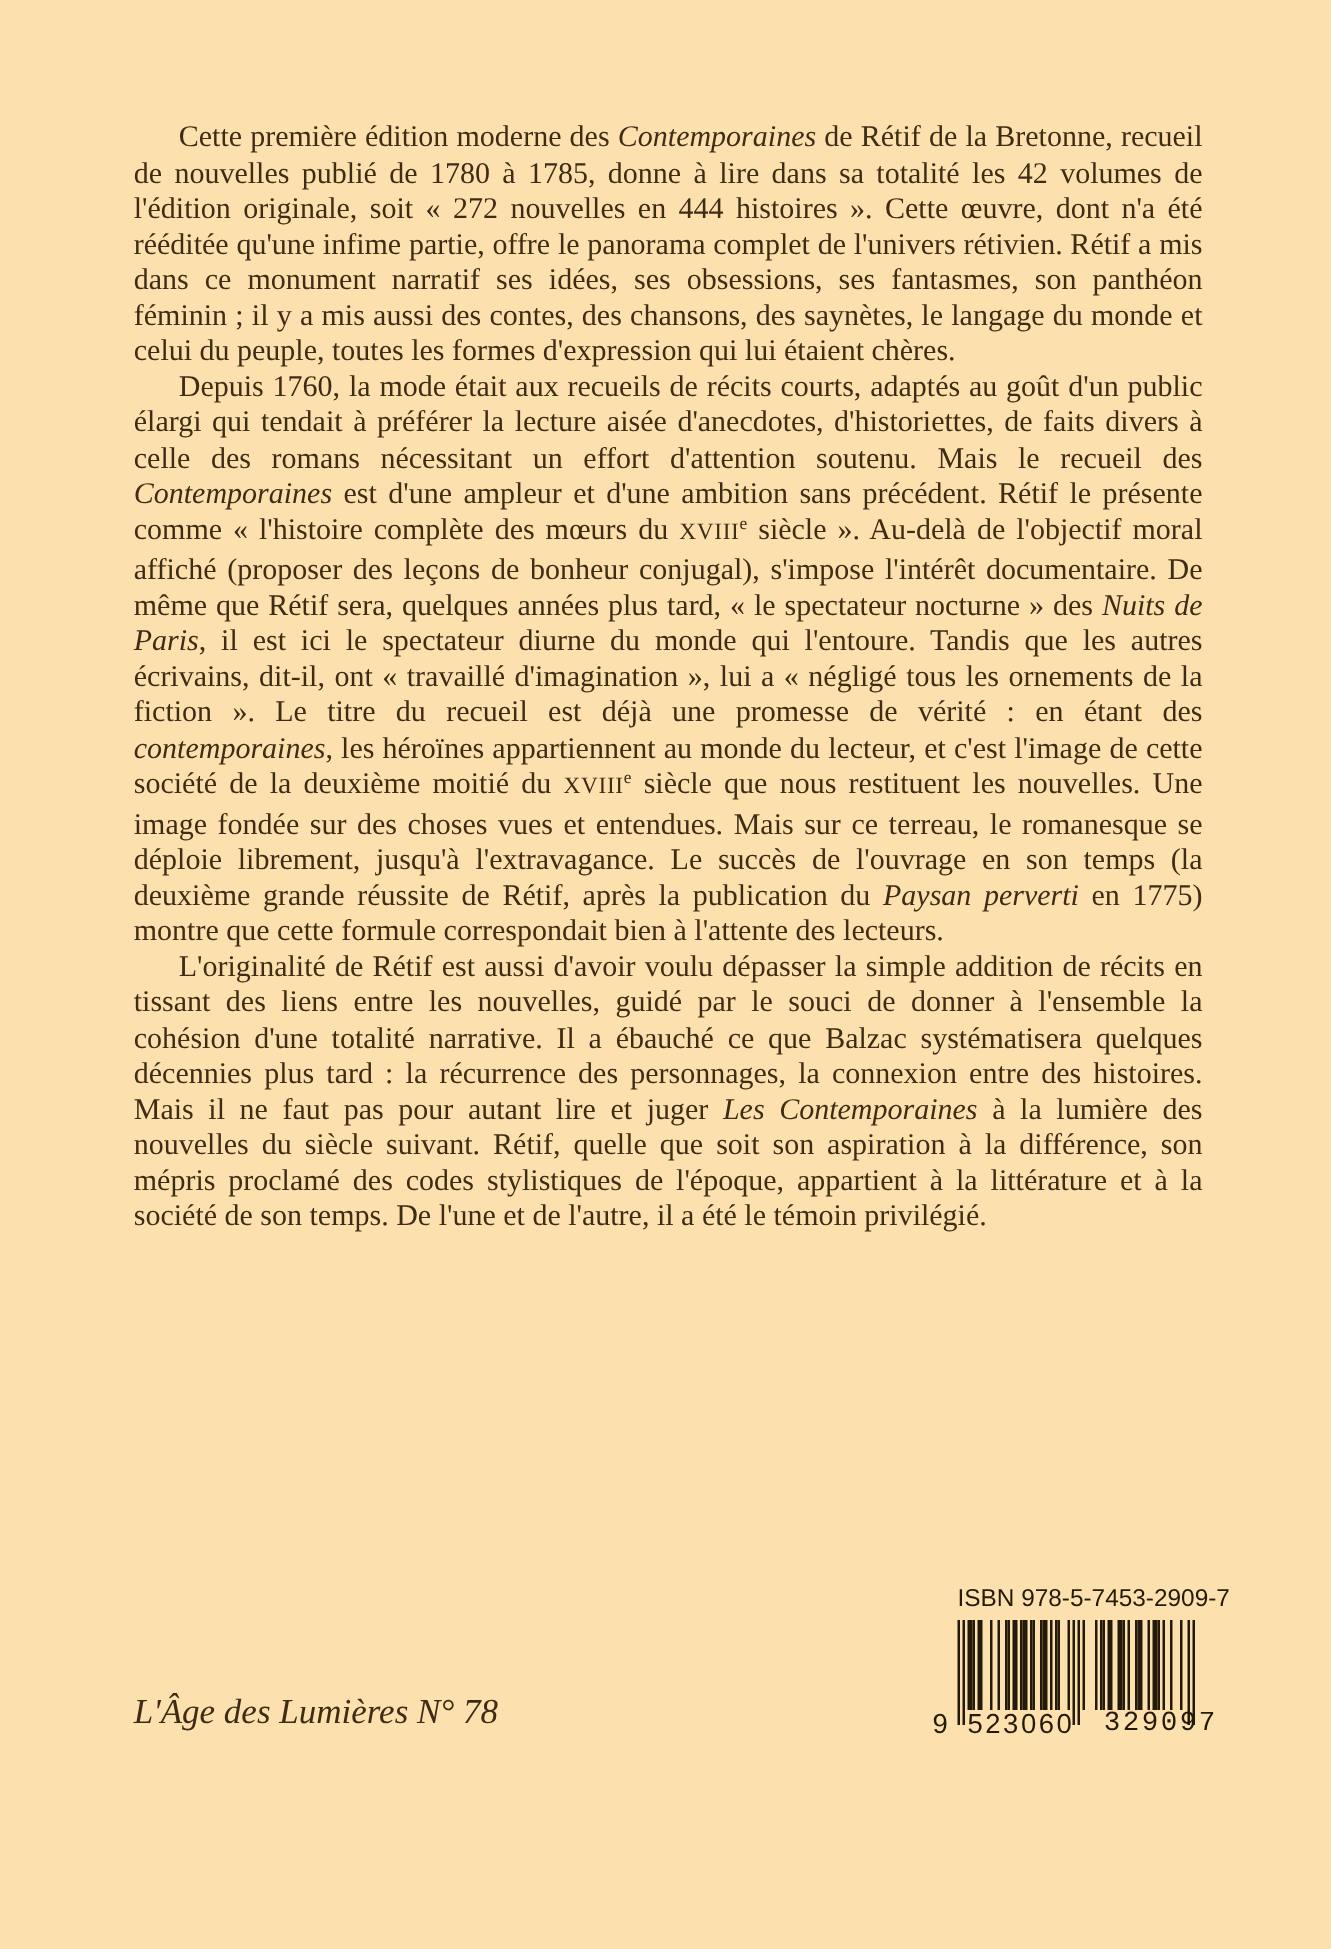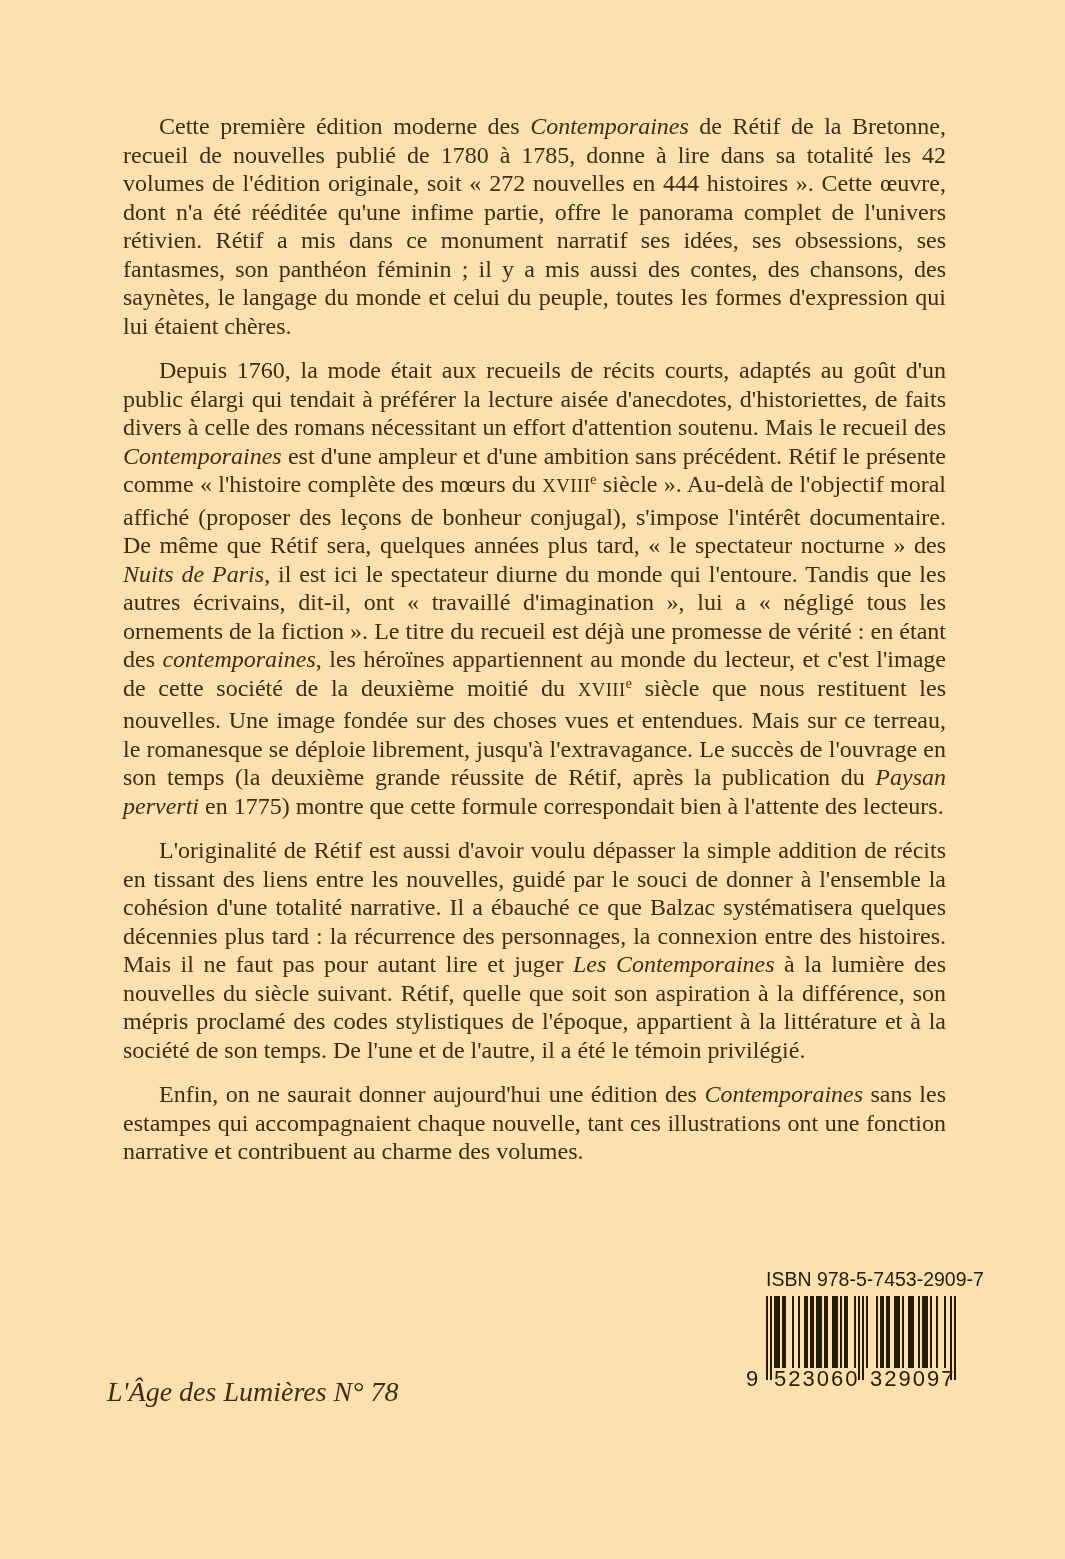--- a/index.html
+++ b/index.html
@@ -15,40 +15,39 @@
     position: absolute;
     left: 107px;
     top: 96px;
     width: 855px;
     color: #3e2c14;
     font-size: 24px;
     line-height: 28.5px;
     text-align: justify;
   }
   .back-cover-text p {
-    margin: 16px;
+    margin: 0;
     text-indent: 36px;
   }
   .seg-i  { font-style: italic; }
   .seg-sc { font-size: 0.78em; letter-spacing: 0.5px; }
   .seg-sup {
     font-size: 0.58em;
     vertical-align: baseline;
     position: relative;
     top: -0.55em;
   }
   .collection-label {
     position: absolute;
     left: 107px;
     top: 1354px;
     font-style: italic;
     font-size: 28px;
     color: #3e2c14;
     white-space: nowrap;
-    margin-top: 22px;
   }
   .isbn-block {
     position: absolute;
     left: 766px;
     top: 1268px;
     width: 200px;
   }
   .isbn-label {
     font-family: "Liberation Sans", sans-serif;
     font-size: 19.5px;
@@ -74,30 +73,29 @@
   .bc-num {
     position: absolute;
     top: 70px;
     font-family: "Liberation Sans", sans-serif;
     font-size: 22px;
     color: #241a09;
     letter-spacing: 2px;
   }
   .bc-first  { left: -20px; letter-spacing: 0; }
   .bc-group1 { left: 8px;  width: 82px; text-align: center; }
-  .bc-group2 { left: 104px; width: 82px; text-align: left; }
+  .bc-group2 { left: 117px; width: 82px; text-align: left; font-family: Liberation Mono, monospace; }
 </style>
 </head>
 <body>
 
 <div class="back-cover-text">
     <p><span>Cette première édition moderne des </span><span class="seg-i">Contemporaines</span><span> de Rétif de la Bretonne, recueil de nouvelles publié de 1780 à 1785, donne à lire dans sa totalité les 42 volumes de l'édition originale, soit « 272 nouvelles en 444 histoires ». Cette œuvre, dont n'a été rééditée qu'une infime partie, offre le panorama complet de l'univers rétivien. Rétif a mis dans ce monument narratif ses idées, ses obsessions, ses fantasmes, son panthéon féminin ; il y a mis aussi des contes, des chansons, des saynètes, le langage du monde et celui du peuple, toutes les formes d'expression qui lui étaient chères.</span></p>
     <p><span>Depuis 1760, la mode était aux recueils de récits courts, adaptés au goût d'un public élargi qui tendait à préférer la lecture aisée d'anecdotes, d'historiettes, de faits divers à celle des romans nécessitant un effort d'attention soutenu. Mais le recueil des </span><span class="seg-i">Contemporaines</span><span> est d'une ampleur et d'une ambition sans précédent. Rétif le présente comme « l'histoire complète des mœurs du </span><span class="seg-sc">XVIII</span><span class="seg-sup">e</span><span> siècle ». Au-delà de l'objectif moral affiché (proposer des leçons de bonheur conjugal), s'impose l'intérêt documentaire. De même que Rétif sera, quelques années plus tard, « le spectateur nocturne » des </span><span class="seg-i">Nuits de Paris</span><span>, il est ici le spectateur diurne du monde qui l'entoure. Tandis que les autres écrivains, dit-il, ont « travaillé d'imagination », lui a « négligé tous les ornements de la fiction ». Le titre du recueil est déjà une promesse de vérité : en étant des </span><span class="seg-i">contemporaines</span><span>, les héroïnes appartiennent au monde du lecteur, et c'est l'image de cette société de la deuxième moitié du </span><span class="seg-sc">XVIII</span><span class="seg-sup">e</span><span> siècle que nous restituent les nouvelles. Une image fondée sur des choses vues et entendues. Mais sur ce terreau, le romanesque se déploie librement, jusqu'à l'extravagance. Le succès de l'ouvrage en son temps (la deuxième grande réussite de Rétif, après la publication du </span><span class="seg-i">Paysan perverti</span><span> en 1775) montre que cette formule correspondait bien à l'attente des lecteurs.</span></p>
     <p><span>L'originalité de Rétif est aussi d'avoir voulu dépasser la simple addition de récits en tissant des liens entre les nouvelles, guidé par le souci de donner à l'ensemble la cohésion d'une totalité narrative. Il a ébauché ce que Balzac systématisera quelques décennies plus tard : la récurrence des personnages, la connexion entre des histoires. Mais il ne faut pas pour autant lire et juger </span><span class="seg-i">Les Contemporaines</span><span> à la lumière des nouvelles du siècle suivant. Rétif, quelle que soit son aspiration à la différence, son mépris proclamé des codes stylistiques de l'époque, appartient à la littérature et à la société de son temps. De l'une et de l'autre, il a été le témoin privilégié.</span></p>
-    <p><span>Enfin, on ne saurait donner aujourd'hui une édition des </span><span class="seg-i">Contemporaines</span><span> sans les estampes qui accompagnaient chaque nouvelle, tant ces illustrations ont une fonction narrative et contribuent au charme des volumes.</span></p>
   </div>
 
 <div class="collection-label">L'Âge des Lumières N° 78</div>
 
 <div class="isbn-block">
   <div class="isbn-label">ISBN  978-5-7453-2909-7</div>
   <div class="barcode">
     <span class="barcode-bars"><div class="bar on guard"></div><div class="bar"></div><div class="bar on guard"></div><div class="bar"></div><div class="bar on"></div><div class="bar on"></div><div class="bar on"></div><div class="bar"></div><div class="bar on"></div><div class="bar on"></div><div class="bar"></div><div class="bar"></div><div class="bar"></div><div class="bar on"></div><div class="bar"></div><div class="bar"></div><div class="bar on"></div><div class="bar"></div><div class="bar"></div><div class="bar on"></div><div class="bar on"></div><div class="bar"></div><div class="bar on"></div><div class="bar on"></div><div class="bar"></div><div class="bar on"></div><div class="bar on"></div><div class="bar on"></div><div class="bar"></div><div class="bar on"></div><div class="bar on"></div><div class="bar"></div><div class="bar"></div><div class="bar on"></div><div class="bar on"></div><div class="bar on"></div><div class="bar"></div><div class="bar on"></div><div class="bar"></div><div class="bar on"></div><div class="bar on"></div><div class="bar"></div><div class="bar"></div><div class="bar"></div><div class="bar on"></div><div class="bar"></div><div class="bar on guard"></div><div class="bar"></div><div class="bar on guard"></div><div class="bar"></div><div class="bar on"></div><div class="bar"></div><div class="bar"></div><div class="bar"></div><div class="bar"></div><div class="bar on"></div><div class="bar"></div><div class="bar on"></div><div class="bar on"></div><div class="bar"></div><div class="bar on"></div><div class="bar on"></div><div class="bar"></div><div class="bar"></div><div class="bar on"></div><div class="bar on"></div><div class="bar on"></div><div class="bar"></div><div class="bar on"></div><div class="bar"></div><div class="bar"></div><div class="bar on"></div><div class="bar on"></div><div class="bar on"></div><div class="bar"></div><div class="bar"></div><div class="bar on"></div><div class="bar"></div><div class="bar on"></div><div class="bar on"></div><div class="bar on"></div><div class="bar"></div><div class="bar on"></div><div class="bar"></div><div class="bar"></div><div class="bar on"></div><div class="bar"></div><div class="bar"></div><div class="bar"></div><div class="bar on"></div><div class="bar"></div><div class="bar"></div><div class="bar on guard"></div><div class="bar"></div><div class="bar on guard"></div></span>
     <span class="bc-num bc-first">9</span>
     <span class="bc-num bc-group1">523060</span>

